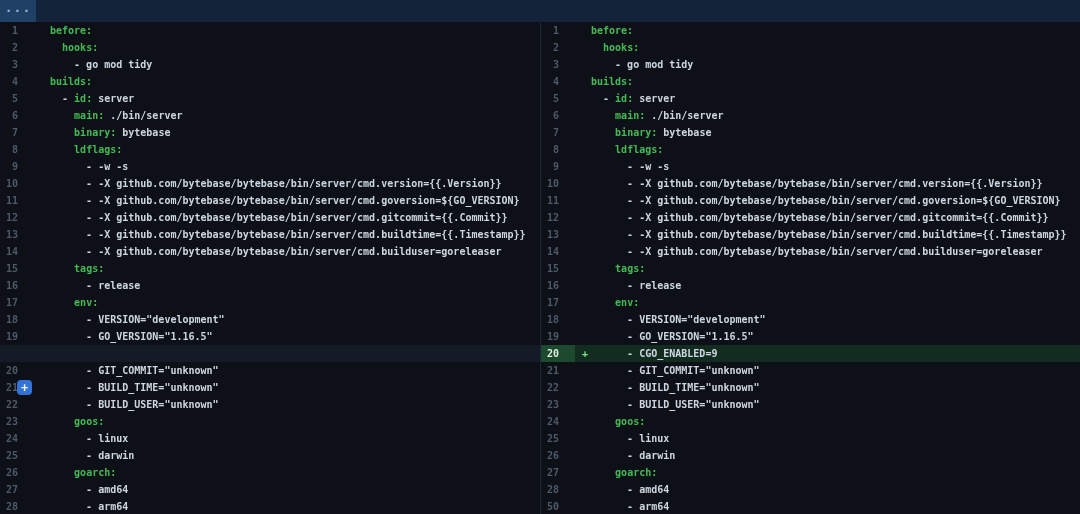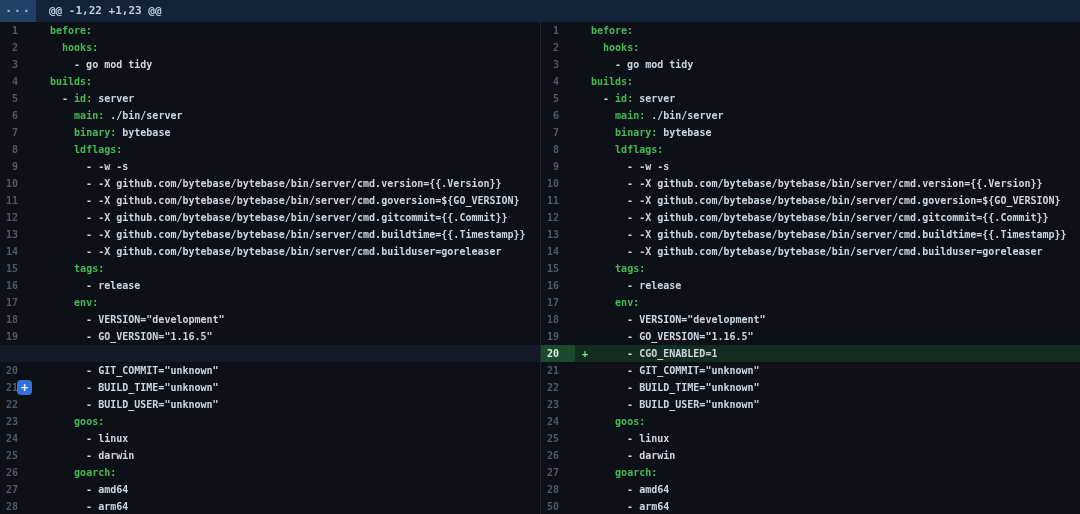--- a/index.html
+++ b/index.html
@@ -52,21 +52,20 @@
     color:#eaf2ff;font-size:12px;line-height:14px;text-align:center;
     font-family:inherit;font-weight:bold;
   }
 </style>
 </head>
 <body>
 
 <div class="diff">
   <div class="hunk-header">
     <button class="expander">···</button>
-    <span class="hunk-label">@@ -1,22 +1,23 @@</span>
   </div>
   <div class="columns">
     <div class="pane left">
         <div class="row ctx">
           <span class="num">1</span>
           <span class="gap"></span>
           <span class="code"><span class="k">before:</span></span>
         </div>
         <div class="row ctx">
           <span class="num">2</span>
@@ -302,21 +301,21 @@
           <span class="code"><span class="p">      - VERSION="development"</span></span>
         </div>
         <div class="row ctx">
           <span class="num">19</span>
           <span class="gap"></span>
           <span class="code"><span class="p">      - GO_VERSION="1.16.5"</span></span>
         </div>
         <div class="row add">
           <span class="num">20</span>
           <span class="gap">+</span>
-          <span class="code"><span class="p">      - CGO_ENABLED=1</span></span>
+          <span class="code"><span class="p">      - CGO_ENABLED=9</span></span>
         </div>
         <div class="row ctx">
           <span class="num">21</span>
           <span class="gap"></span>
           <span class="code"><span class="p">      - GIT_COMMIT="unknown"</span></span>
         </div>
         <div class="row ctx">
           <span class="num">22</span>
           <span class="gap"></span>
           <span class="code"><span class="p">      - BUILD_TIME="unknown"</span></span>

